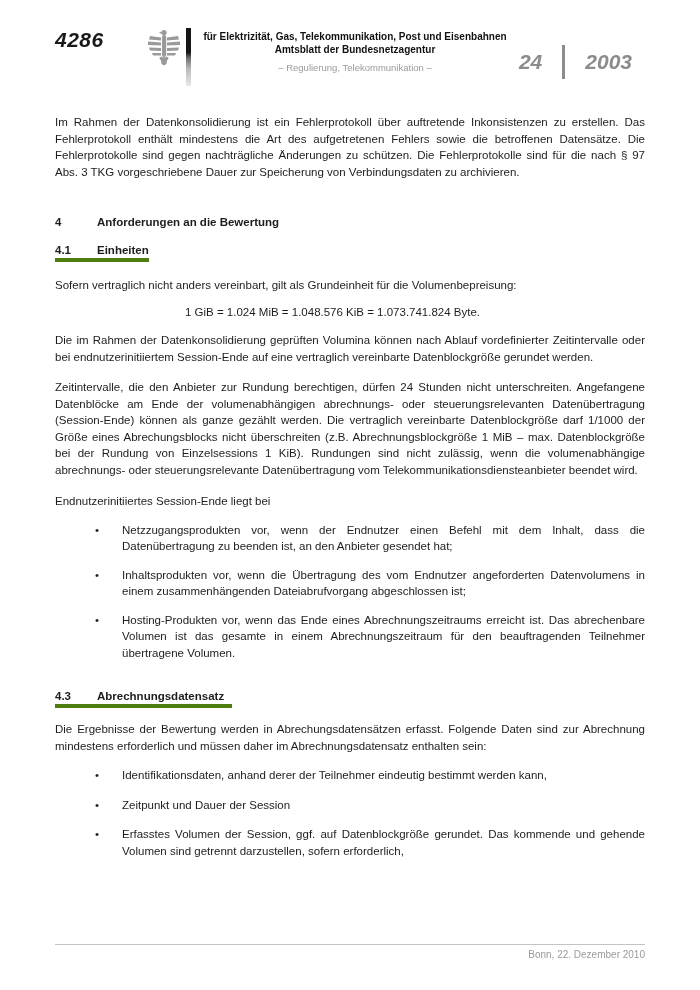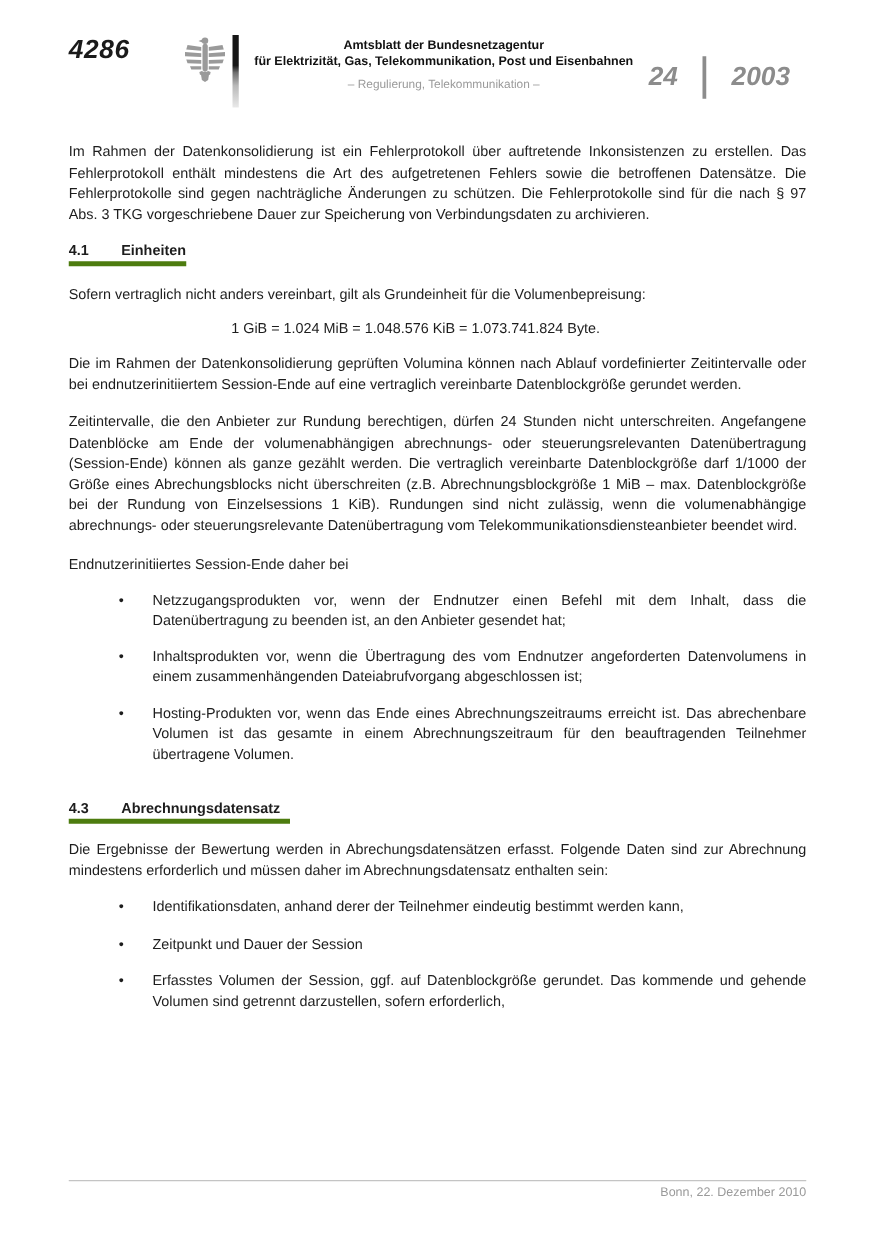--- a/index.html
+++ b/index.html
@@ -110,51 +110,54 @@
         <circle cx="17" cy="4.6" r="2.6"></circle>
         <path d="M14.8 3.6 L11.8 4.8 L14.8 6 Z"></path>
         <path d="M13.5 30 L17 29 L20.5 30 L19.5 36 L17 37.5 L14.5 36 Z"></path>
         <path d="M12.5 29.5 L15 28.6 L15.5 31 L13 32 Z"></path>
         <path d="M21.5 29.5 L19 28.6 L18.5 31 L21 32 Z"></path>
       </svg>
     </span>
     <div class="logo-bar"></div>
 
     <div class="title-block">
+      <div class="title-line">für Elektrizität, Gas, Telekommunikation, Post und Eisenbahnen</div>
       <div class="title-line">Amtsblatt der Bundesnetzagentur</div>
-      <div class="title-line">für Elektrizität, Gas, Telekommunikation, Post und Eisenbahnen</div>
       <div class="subtitle">– Regulierung, Telekommunikation –</div>
     </div>
 
     <div class="issue">
       <span>24</span>
       <span class="issue-divider"></span>
       <span>2003</span>
     </div>
   </div>
 
   <div class="content">
 
     <p class="para">Im Rahmen der Datenkonsolidierung ist ein Fehlerprotokoll über auftretende Inkonsistenzen zu erstellen. Das Fehlerprotokoll enthält mindestens die Art des aufgetretenen Fehlers sowie die betroffenen Datensätze. Die Fehlerprotokolle sind gegen nachträgliche Änderungen zu schützen. Die Fehlerprotokolle sind für die nach § 97 Abs. 3 TKG vorgeschriebene Dauer zur Speicherung von Verbindungsdaten zu archivieren.</p>
 
+    <h2 class="sec-heading bold mt-lg">
+      <span class="num">4</span><span>Anforderungen an die Bewertung</span>
+    </h2>
 
     <h3 class="sec-heading mt-md">
       <span class="underlined"><span class="num">4.1</span><span>Einheiten</span></span>
     </h3>
 
     <p class="para mt-p">Sofern vertraglich nicht anders vereinbart, gilt als Grundeinheit für die Volumenbepreisung:</p>
 
     <div class="formula">1 GiB = 1.024 MiB = 1.048.576 KiB = 1.073.741.824 Byte.</div>
 
 
     <p class="para mt-p1">Die im Rahmen der Datenkonsolidierung geprüften Volumina können nach Ablauf vordefinierter Zeitintervalle oder bei endnutzerinitiiertem Session-Ende auf eine vertraglich vereinbarte Datenblockgröße gerundet werden.</p>
 
     <p class="para mt-md">Zeitintervalle, die den Anbieter zur Rundung berechtigen, dürfen 24 Stunden nicht unterschreiten. Angefangene Datenblöcke am Ende der volumenabhängigen abrechnungs- oder steuerungsrelevanten Datenübertragung (Session-Ende) können als ganze gezählt werden. Die vertraglich vereinbarte Datenblockgröße darf 1/1000 der Größe eines Abrechungsblocks nicht überschreiten (z.B. Abrechnungsblockgröße 1 MiB – max. Datenblockgröße bei der Rundung von Einzelsessions 1 KiB). Rundungen sind nicht zulässig, wenn die volumenabhängige abrechnungs- oder steuerungsrelevante Datenübertragung vom Telekommunikationsdiensteanbieter beendet wird.</p>
 
-    <p class="para mt-p">Endnutzerinitiiertes Session-Ende daher bei</p>
+    <p class="para mt-p">Endnutzerinitiiertes Session-Ende liegt bei</p>
 
     <ul class="bullets">
       <li>Netzzugangsprodukten vor, wenn der Endnutzer einen Befehl mit dem Inhalt, dass die Datenübertragung zu beenden ist, an den Anbieter gesendet hat;</li>
       <li>Inhaltsprodukten vor, wenn die Übertragung des vom Endnutzer angeforderten Datenvolumens in einem zusammenhängenden Dateiabrufvorgang abgeschlossen ist;</li>
       <li>Hosting-Produkten vor, wenn das Ende eines Abrechnungszeitraums erreicht ist. Das abrechenbare Volumen ist das gesamte in einem Abrechnungszeitraum für den beauftragenden Teilnehmer übertragene Volumen.</li>
     </ul>
 
     <h3 class="sec-heading mt-h43">
       <span class="underlined trail"><span class="num">4.3</span><span>Abrechnungsdatensatz</span></span>
     </h3>

